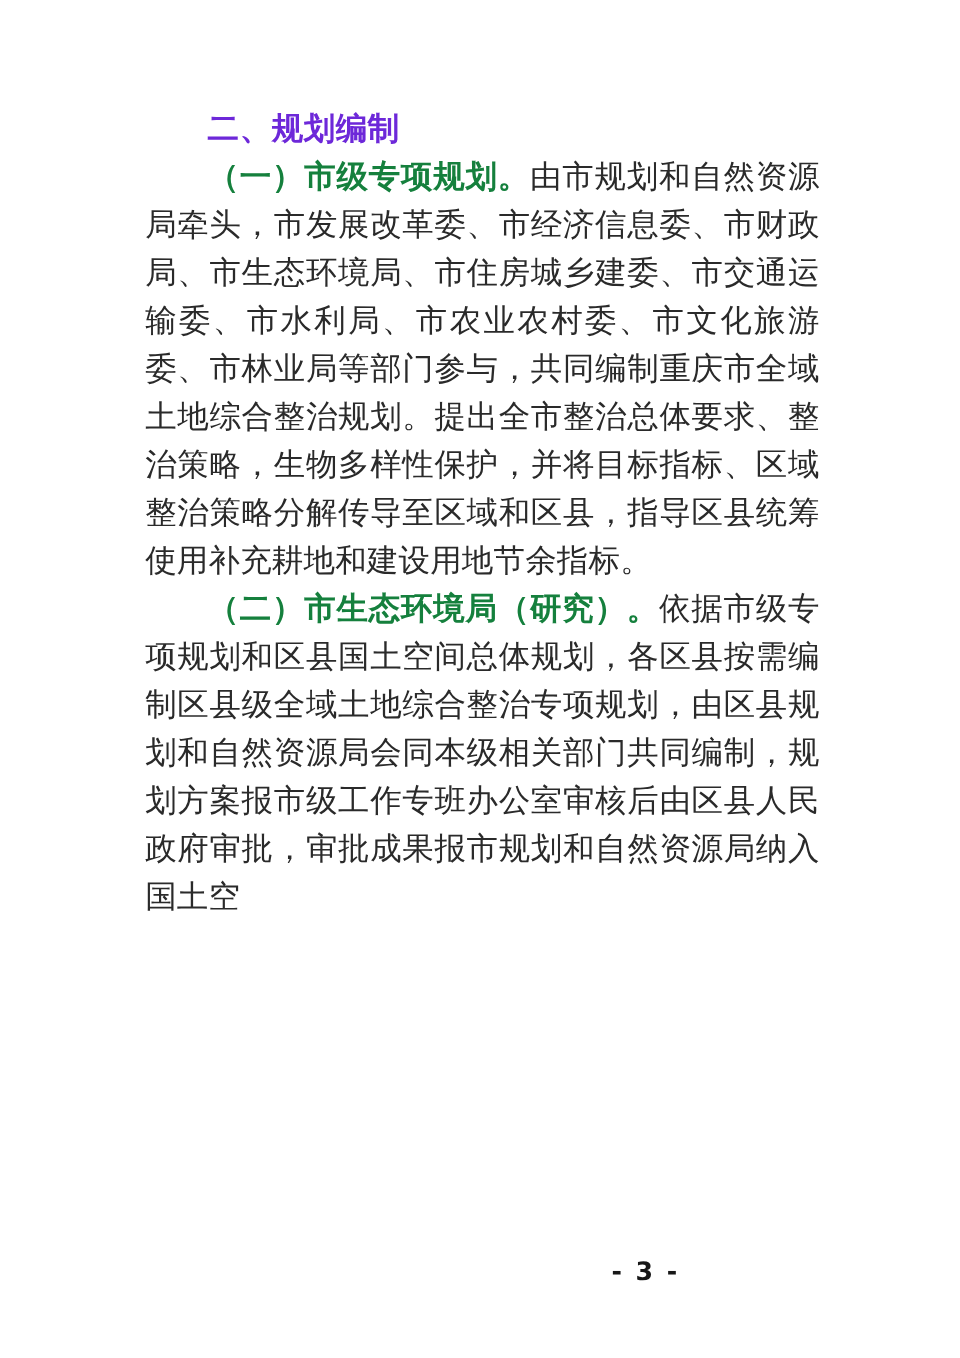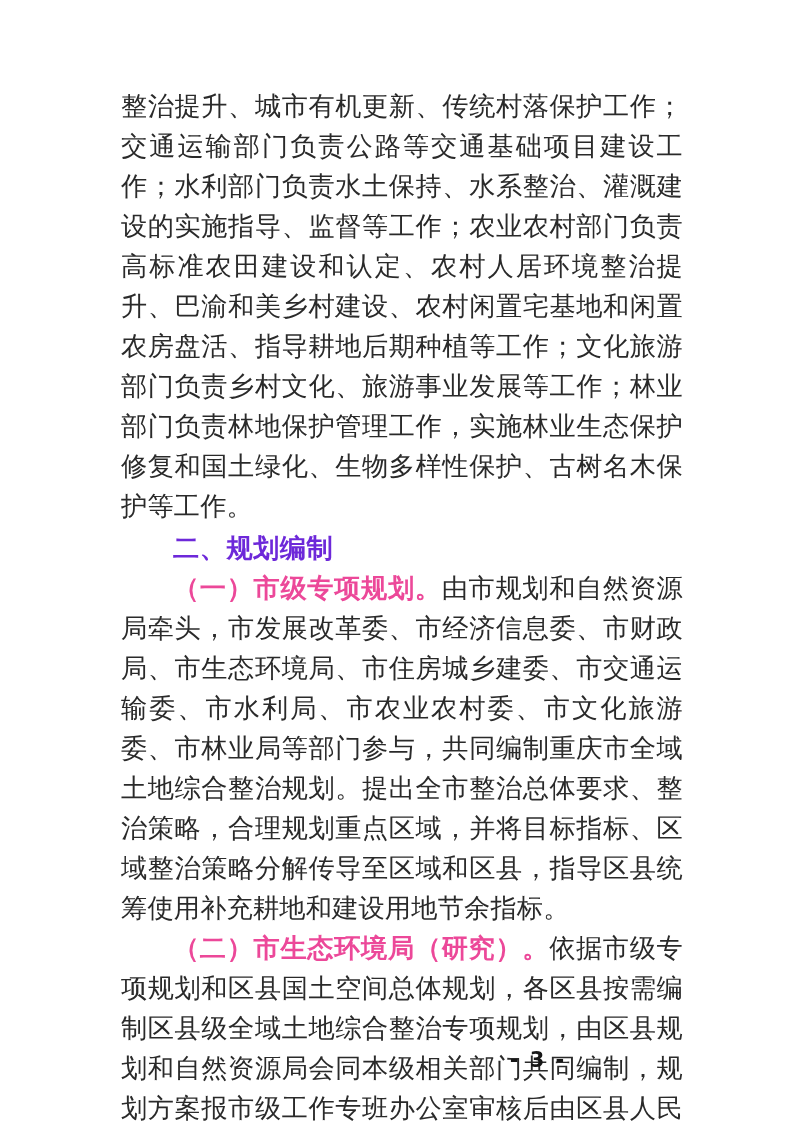--- a/index.html
+++ b/index.html
@@ -45,21 +45,21 @@
     line-height: 40px;
     font-family: "DejaVu Sans", "Liberation Sans", sans-serif;
     font-weight: bold;
     color: #6d28d9;
     text-indent: 52px;
     letter-spacing: 0.5px;
   }
   .lead {
     font-weight: bold;
     font-family: "DejaVu Serif", "Liberation Serif", serif;
-    color: #ec4899;
+    color: #15803d;
     margin-top: 40px;
   }
   .spacer-sm { height: 2px; }
   #page-number {
     position: absolute;
     left: 0;
     top: 1048px;
     width: 800px;
     text-align: center;
     padding-right: 0;
@@ -77,27 +77,26 @@
     background: transparent;
   }
 </style>
 </head>
 <body>
 
 <div id="page">
 
   <div id="content">
 
-    <p class="para">整治提升、城市有机更新、传统村落保护工作；交通运输部门负责公路等交通基础项目建设工作；水利部门负责水土保持、水系整治、灌溉建设的实施指导、监督等工作；农业农村部门负责高标准农田建设和认定、农村人居环境整治提升、巴渝和美乡村建设、农村闲置宅基地和闲置农房盘活、指导耕地后期种植等工作；文化旅游部门负责乡村文化、旅游事业发展等工作；林业部门负责林地保护管理工作，实施林业生态保护修复和国土绿化、生物多样性保护、古树名木保护等工作。</p>
 
     <div class="spacer-sm"></div>
 
     <h2 class="heading">二、规划编制</h2>
 
-    <p class="para indent"><span class="lead">（一）市级专项规划。</span><span>由市规划和自然资源局牵头，市发展改革委、市经济信息委、市财政局、市生态环境局、市住房城乡建委、市交通运输委、市水利局、市农业农村委、市文化旅游委、市林业局等部门参与，共同编制重庆市全域土地综合整治规划。提出全市整治总体要求、整治策略，合理规划重点区域，并将目标指标、区域整治策略分解传导至区域和区县，指导区县统筹使用补充耕地和建设用地节余指标。</span></p>
+    <p class="para indent"><span class="lead">（一）市级专项规划。</span><span>由市规划和自然资源局牵头，市发展改革委、市经济信息委、市财政局、市生态环境局、市住房城乡建委、市交通运输委、市水利局、市农业农村委、市文化旅游委、市林业局等部门参与，共同编制重庆市全域土地综合整治规划。提出全市整治总体要求、整治策略，生物多样性保护，并将目标指标、区域整治策略分解传导至区域和区县，指导区县统筹使用补充耕地和建设用地节余指标。</span></p>
 
     <p class="para indent"><span class="lead">（二）市生态环境局（研究）。</span><span>依据市级专项规划和区县国土空间总体规划，各区县按需编制区县级全域土地综合整治专项规划，由区县规划和自然资源局会同本级相关部门共同编制，规划方案报市级工作专班办公室审核后由区县人民政府审批，审批成果报市规划和自然资源局纳入国土空</span></p>
 
   </div>
 
   <div id="page-number">- 3 -</div>
 
   <div class="scan-tint"></div>
 
 </div>

